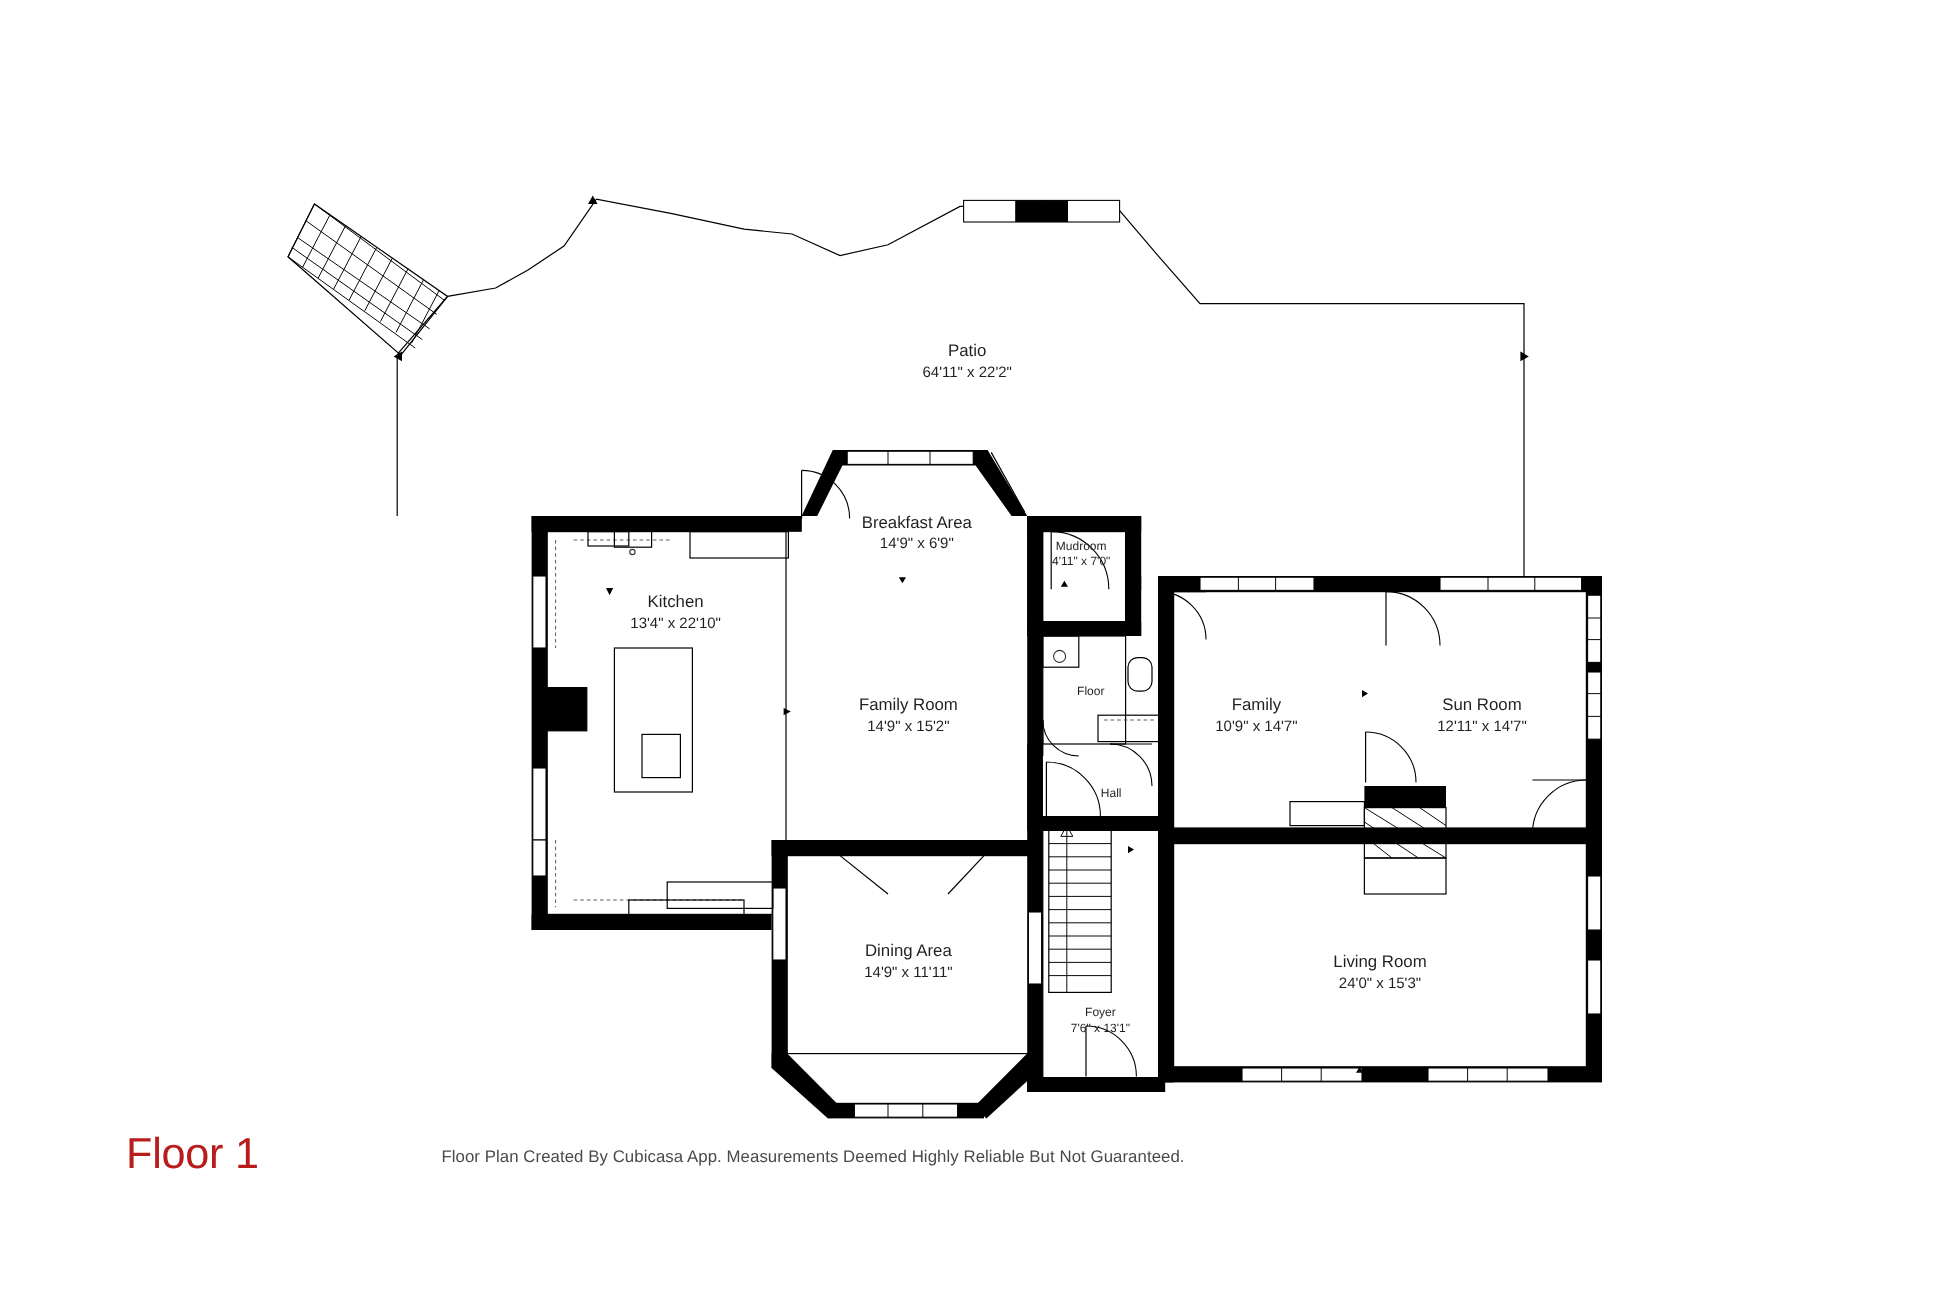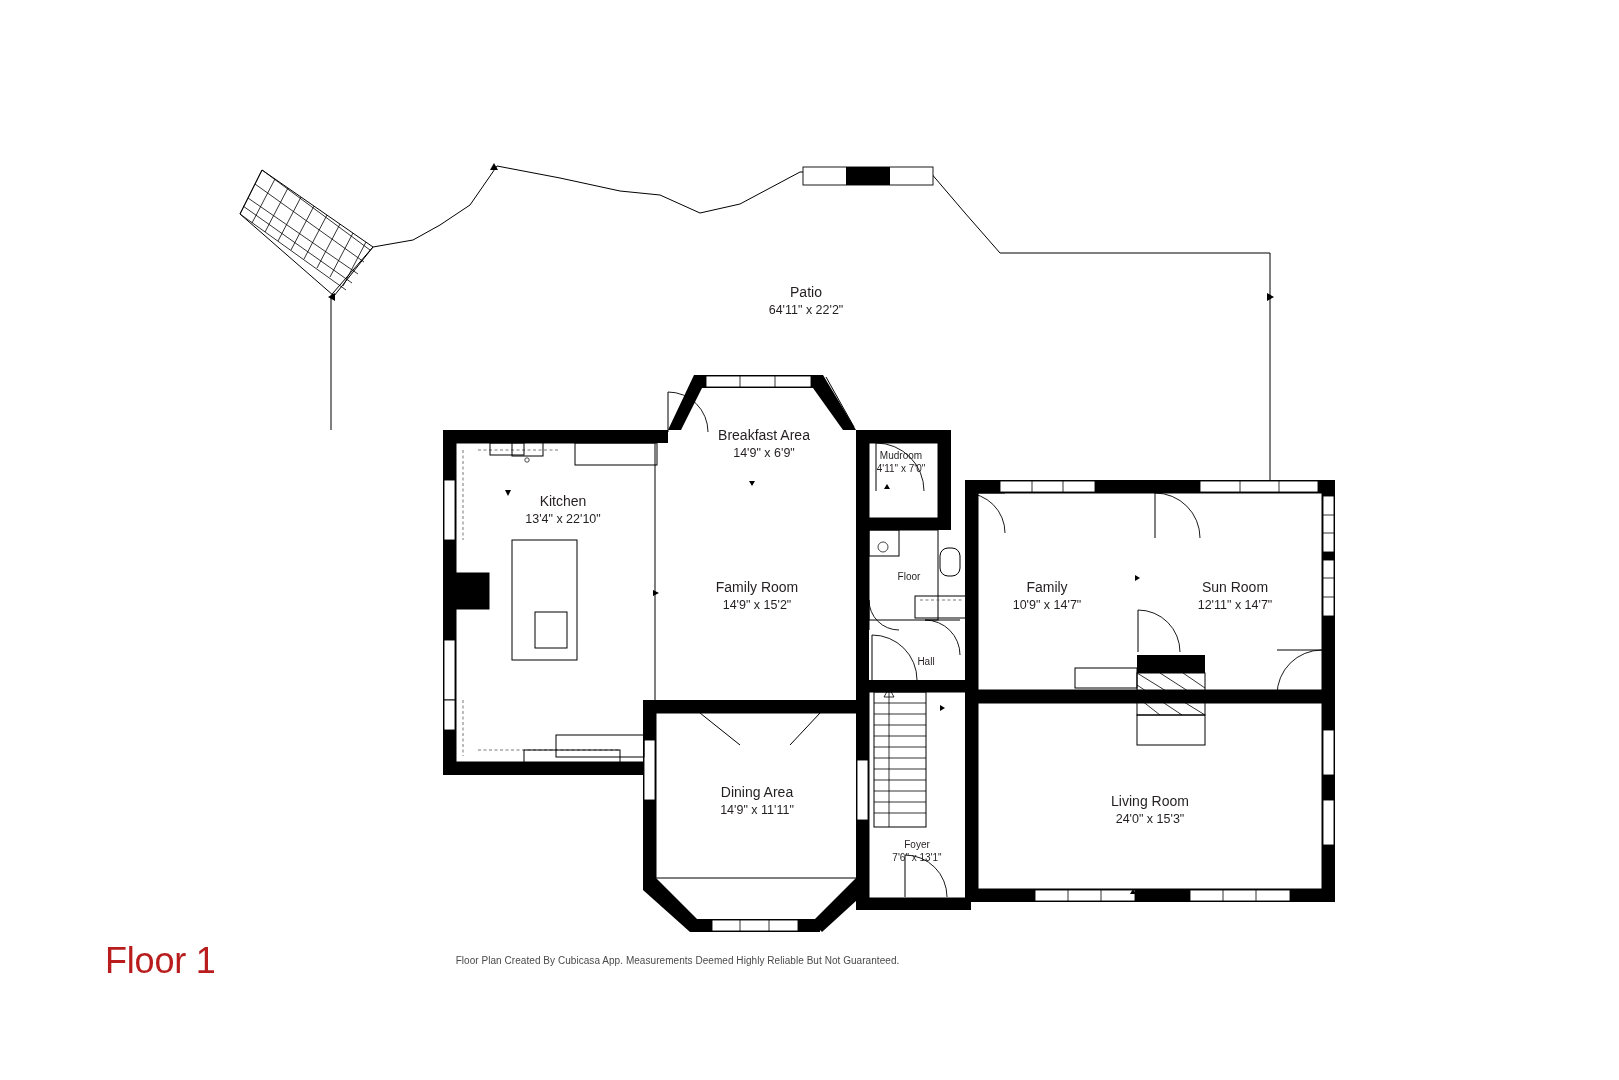--- a/index.html
+++ b/index.html
@@ -41,21 +41,21 @@
     font-weight: 400;
     color: #b91c1c;
     letter-spacing: -0.2px;
   }
   .footer-note {
     position: absolute;
     left: 0;
     top: 955px;
     width: 1355px;
     text-align: center;
-    font-size: 10px;
+    font-size: 14px;
     color: #4a4a4a;
     letter-spacing: 0.05px;
   }
   .room-label {
     position: absolute;
     text-align: center;
     line-height: 1.28;
     pointer-events: none;
     white-space: nowrap;
     transform: translateX(-50%);

